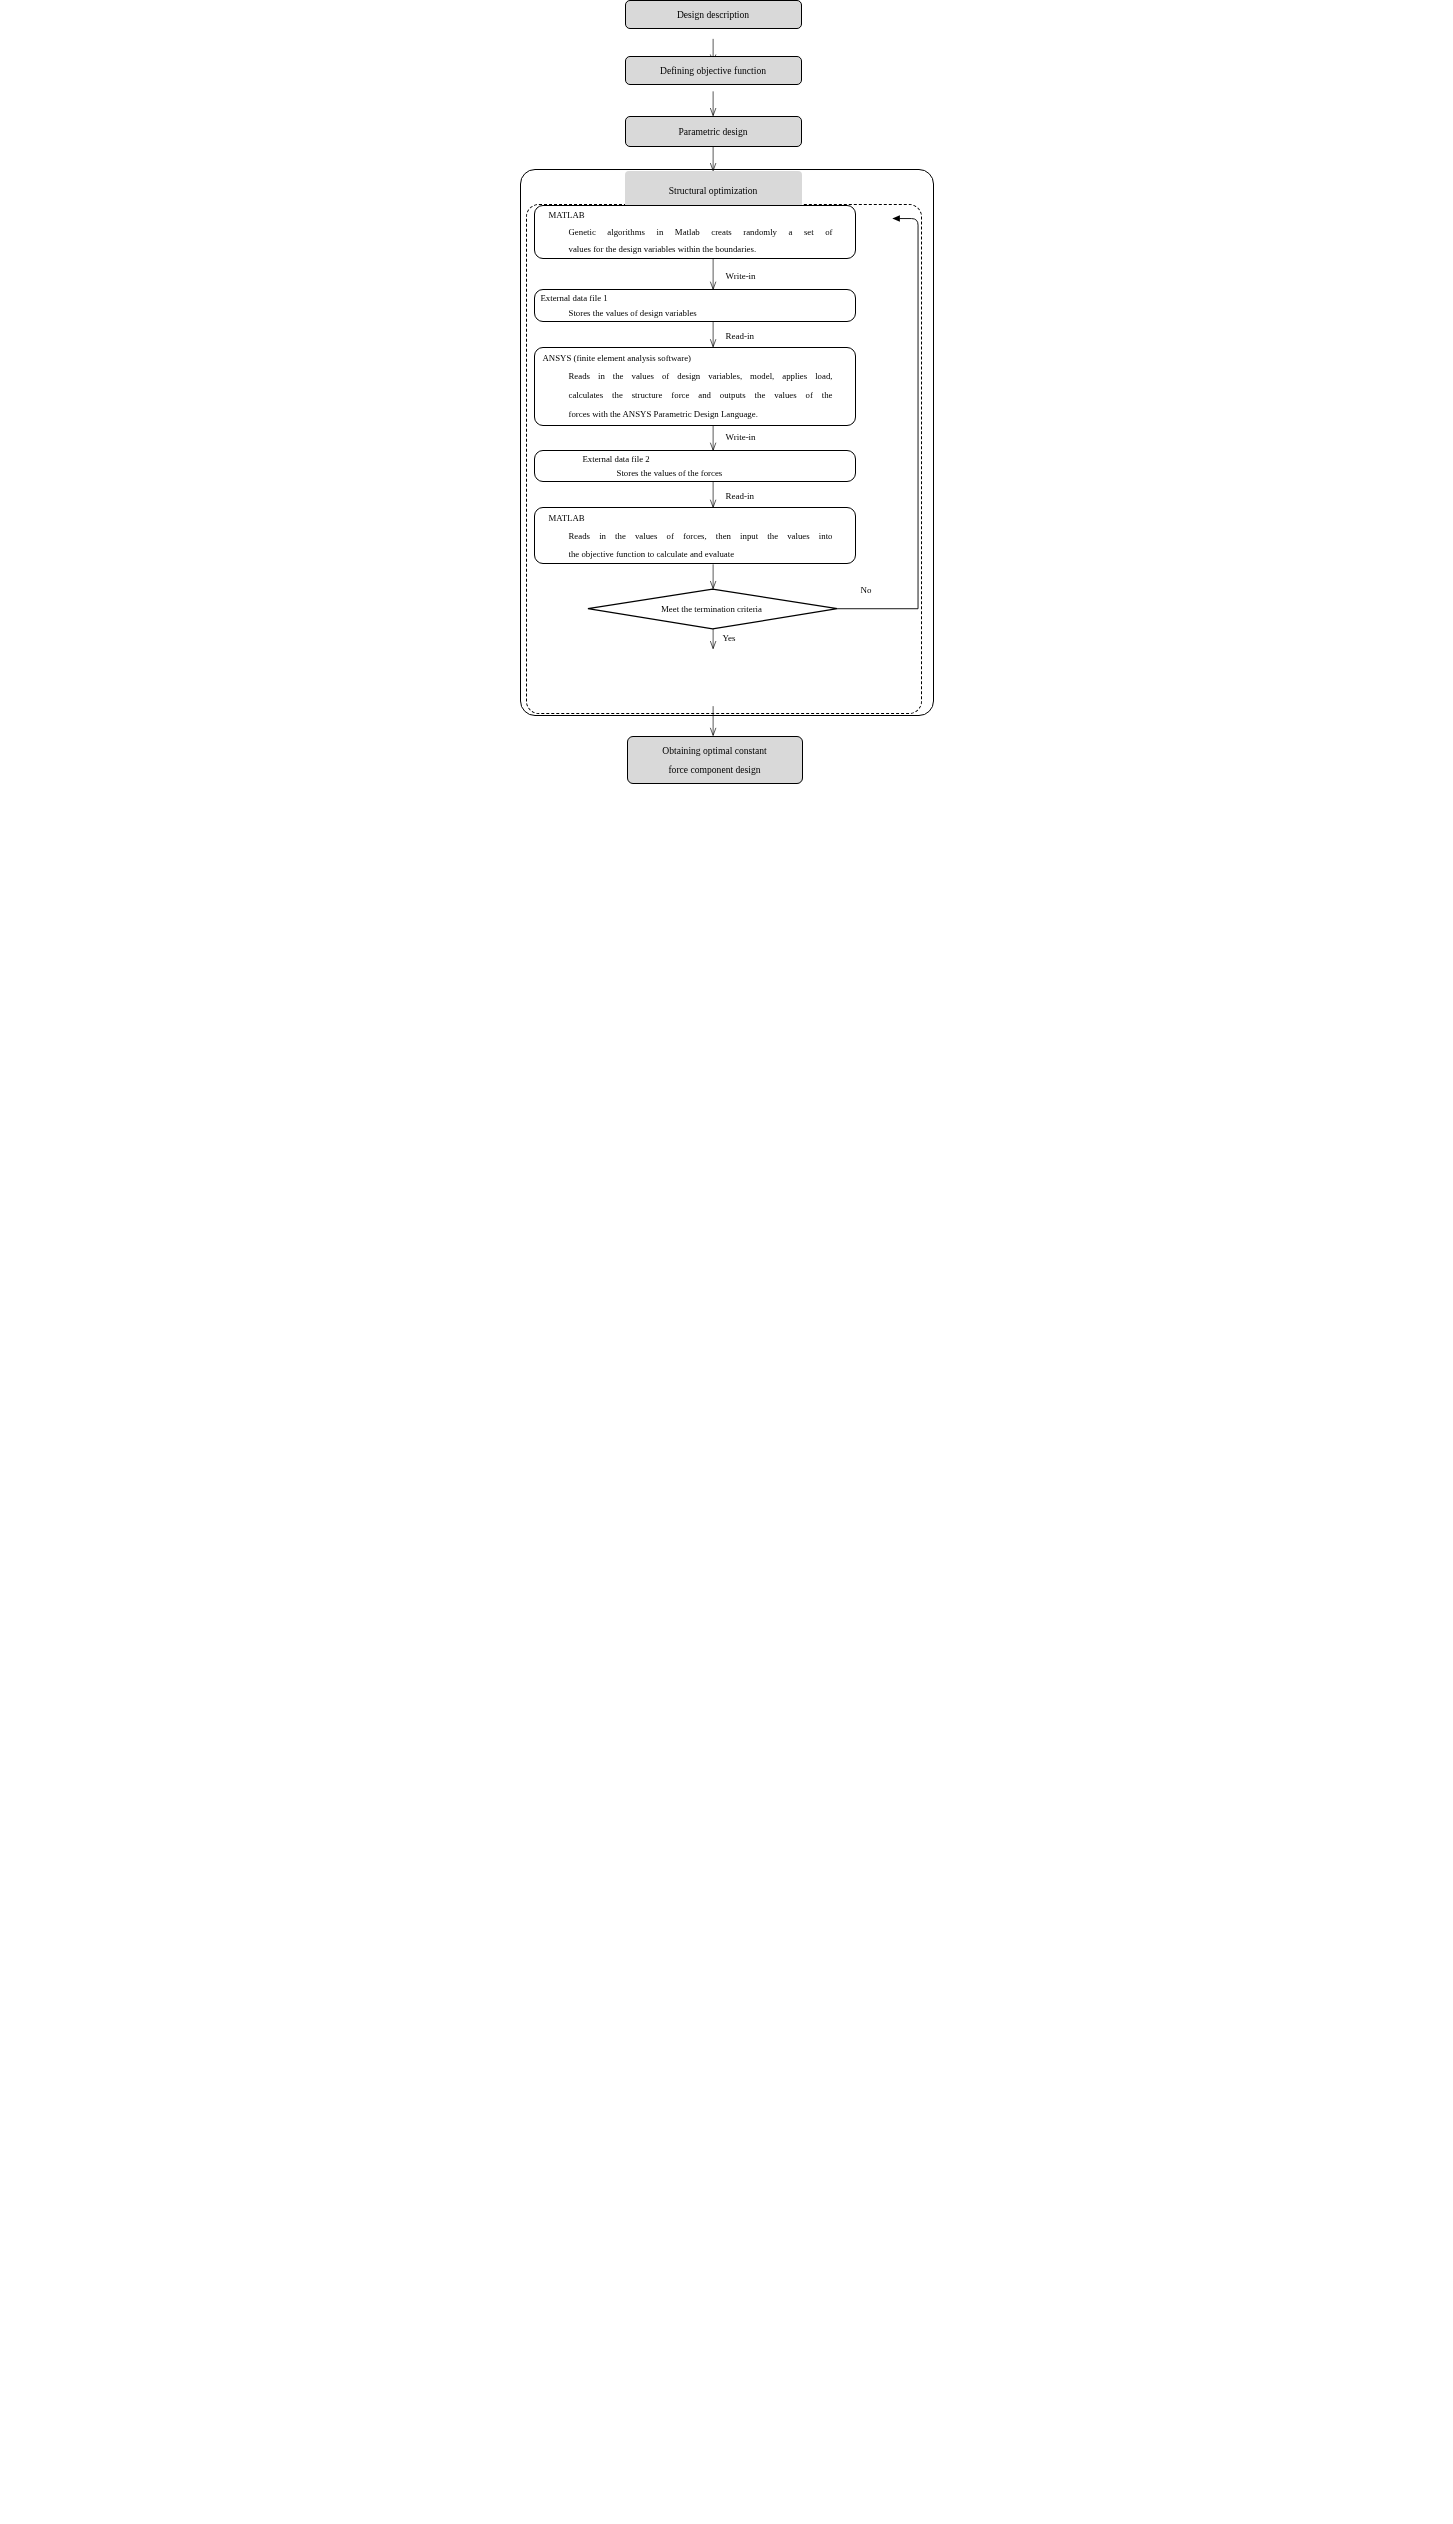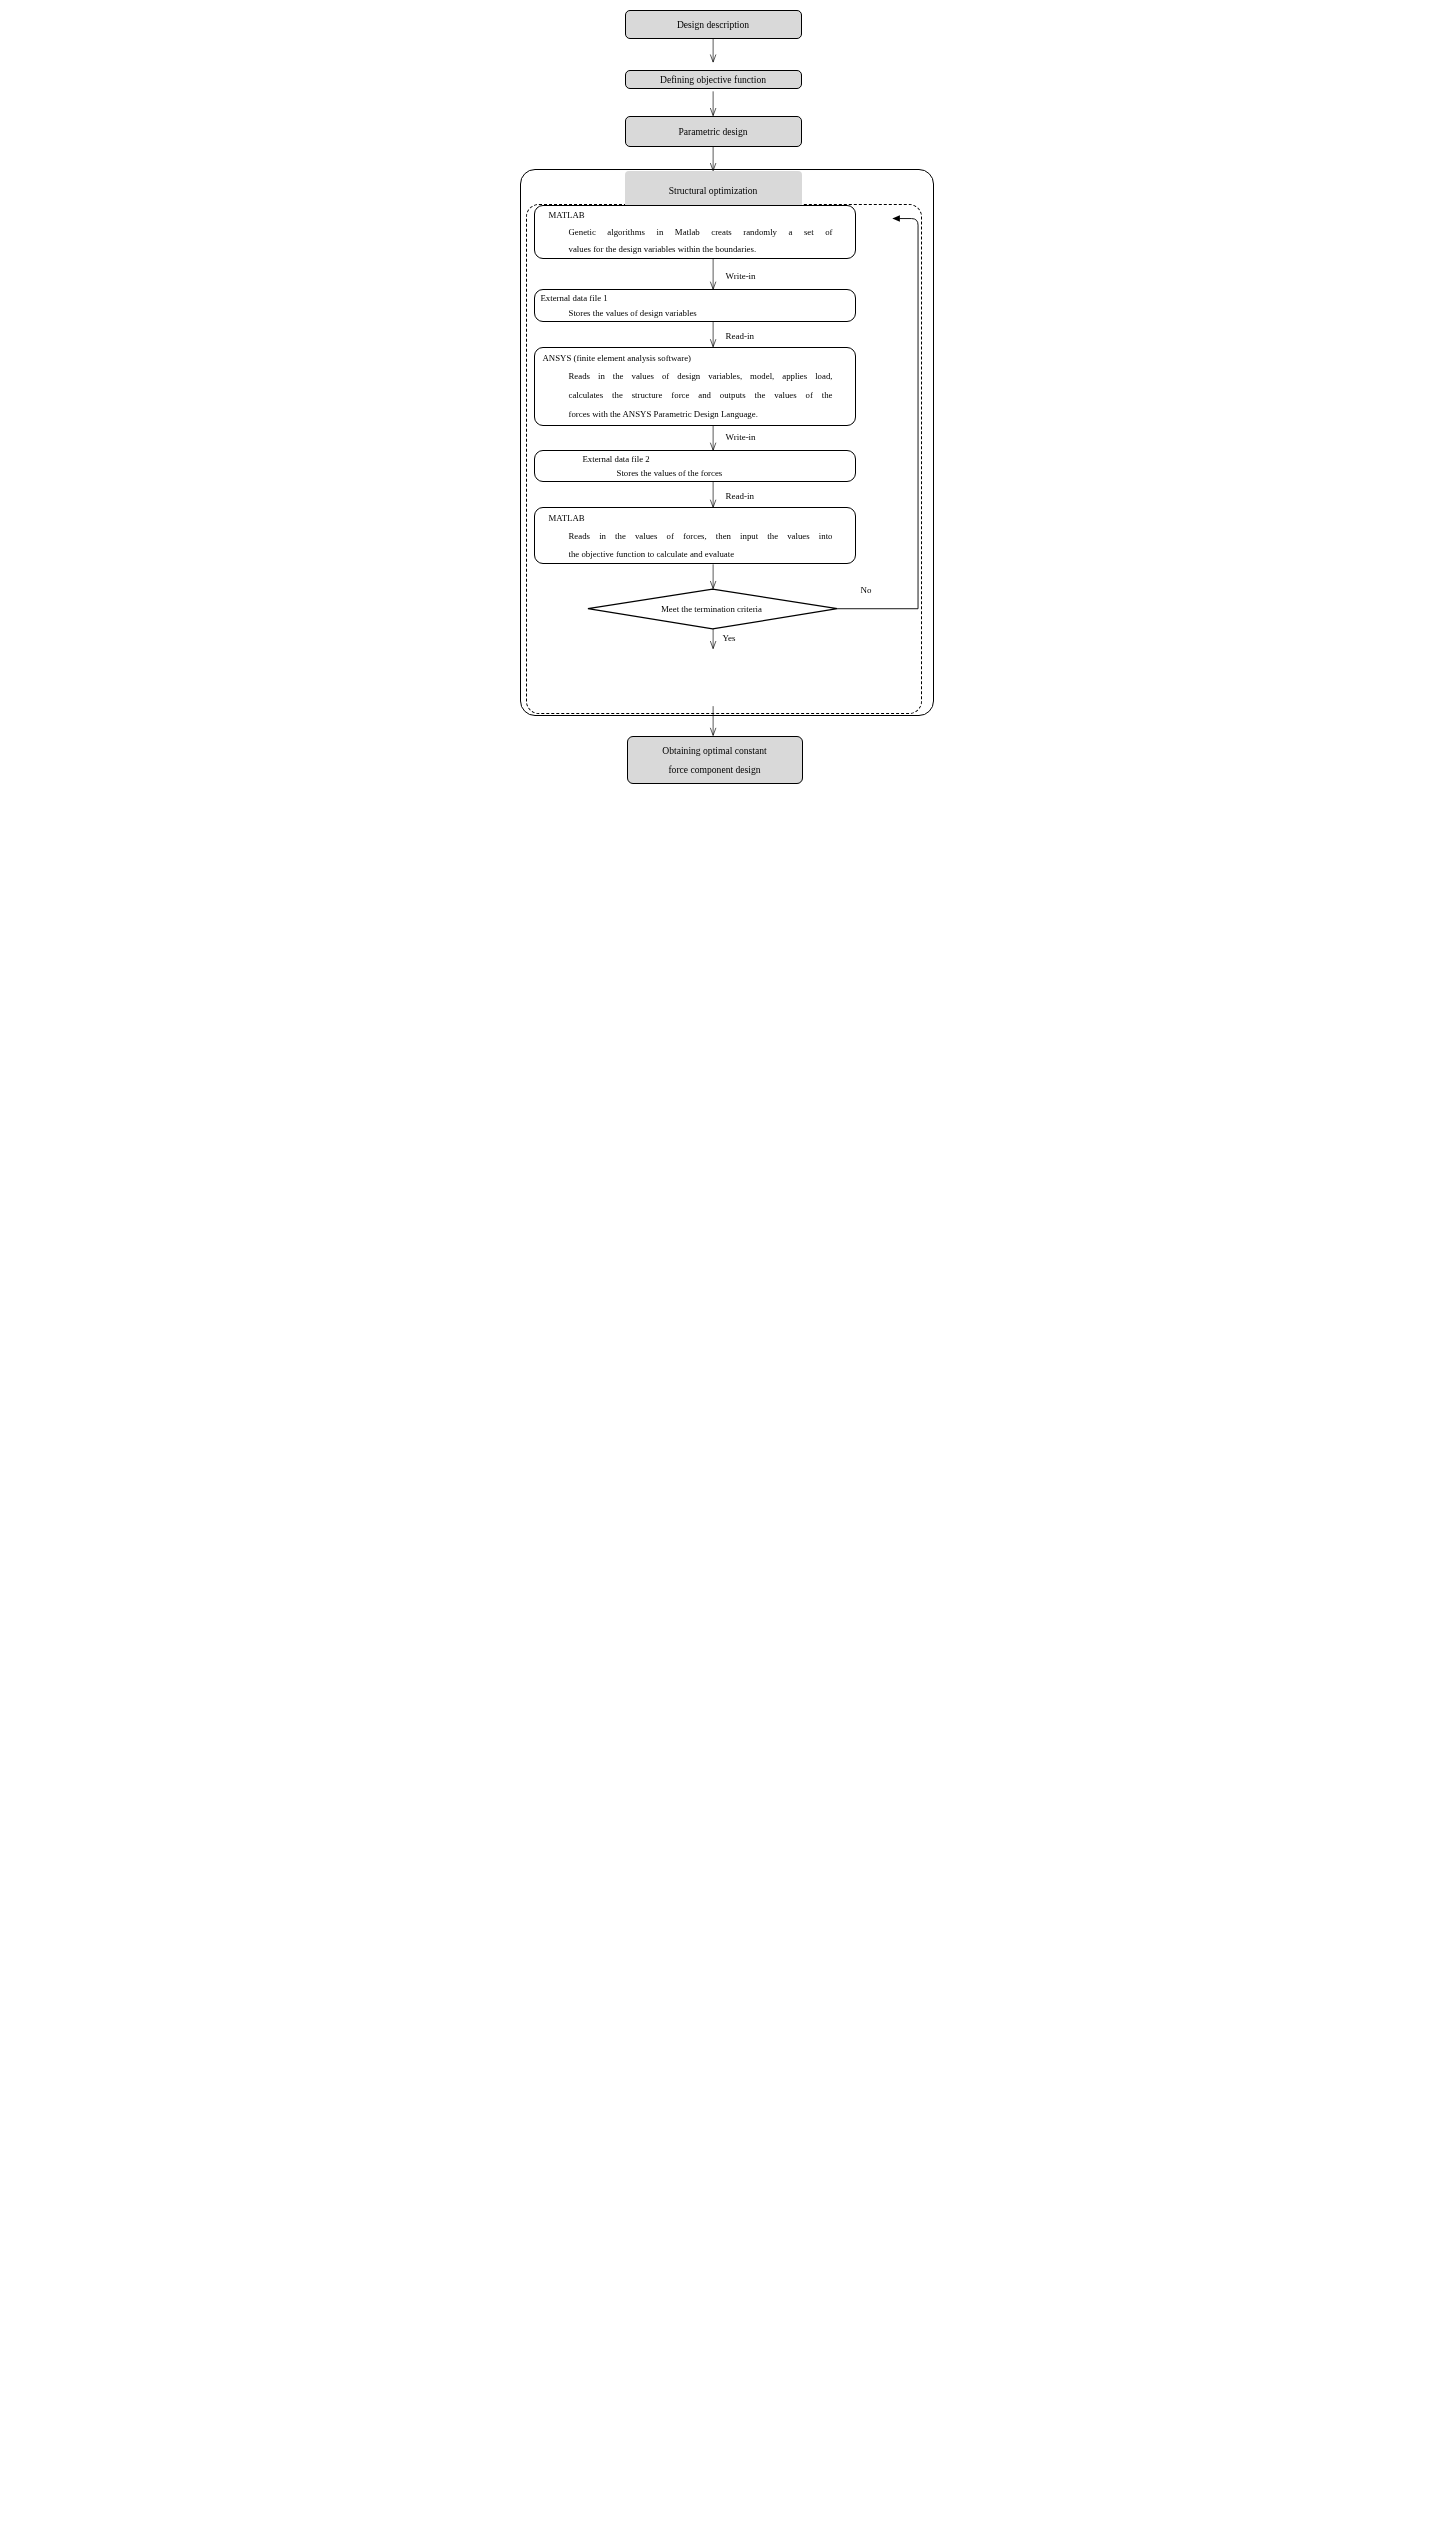--- a/index.html
+++ b/index.html
@@ -24,22 +24,22 @@
     box-sizing:border-box;background:transparent;
   }
   
   .gray-box{
     position:absolute;left:116px;width:177px;
     background:#d9d9d9;border:1px solid #000;border-radius:5px;
     box-sizing:border-box;
     display:flex;align-items:center;justify-content:center;
     font-size:9.6px;text-align:center;
   }
-  #box-design{top:10px;height:29px;}
-  #box-objective{top:70px;height:19px;}
+  #box-design{top:0;height:29px;}
+  #box-objective{top:56px;height:29px;}
   #box-parametric{top:116px;height:31px;}
   #box-structural{top:171px;height:38px;border:none;border-radius:4px;}
   #box-final{
     top:736px;height:48px;left:118px;width:176px;border-radius:6px;
     white-space:pre-line;line-height:19px;font-size:9.6px;
   }
   
   .wbox{
     position:absolute;left:25px;width:322px;
     background:#ffffff;border:1px solid #000;border-radius:9px;

